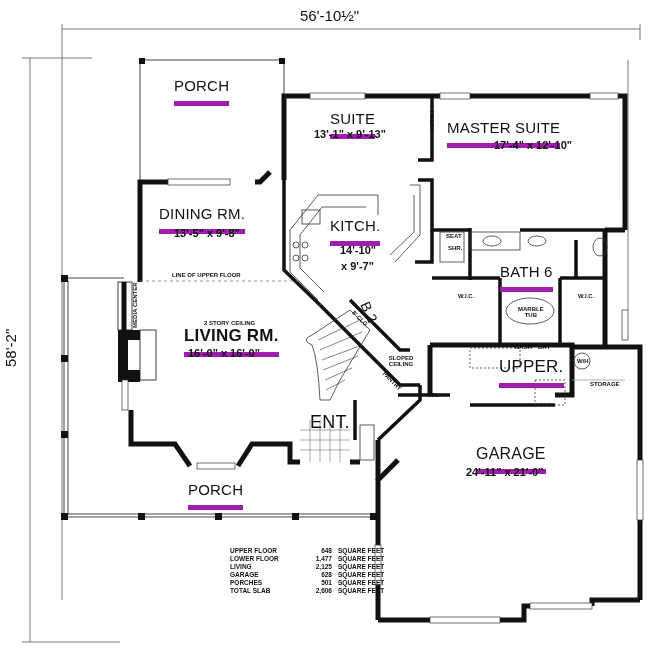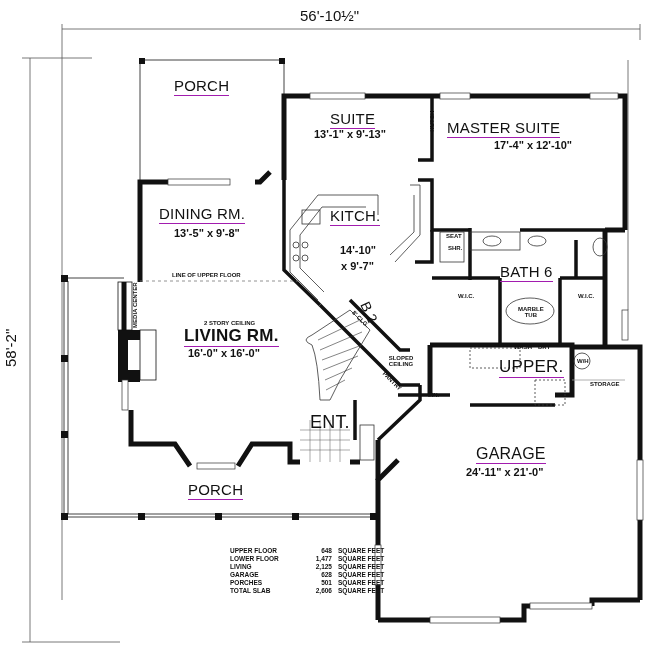--- a/index.html
+++ b/index.html
@@ -1,20 +1,20 @@
 <!DOCTYPE html>
 <html><head>
 <meta charset="utf-8">
 <style>
   html,body{margin:0;padding:0;background:#fff;}
   body{width:662px;height:664px;position:relative;overflow:hidden;font-family:"Liberation Sans",sans-serif;color:#111;}
   svg{position:absolute;left:0;top:0;}
   .lbl{position:absolute;text-align:center;white-space:nowrap;line-height:1.05;}
   .title{font-size:15px;font-weight:normal;letter-spacing:0.2px;}
-  .title span{border-bottom:1px solid #a21caf;padding-bottom:1px;}
+  .title span{border-bottom:5px solid #a21caf;padding-bottom:7px;}
   .dim{font-size:11px;font-weight:bold;}
   .tiny{font-size:6px;font-weight:bold;}
   .vert{transform:rotate(-90deg);transform-origin:center;}
   .sqft{position:absolute;left:230px;top:547px;font-size:6.5px;font-weight:bold;line-height:8.1px;}
   .sqft .row{display:flex;}
   .sqft .k{width:72px;}
   .sqft .v{width:30px;text-align:right;margin-right:6px;}
 </style>
 </head>
 <body>
@@ -184,21 +184,21 @@
 <div class="lbl dim" style="left:314px;top:129px;">13'-1" x 9'-13"</div>
 <div class="lbl tiny vert" style="left:422px;top:118px;">HUTCH</div>
 
 <div class="lbl title" style="left:447px;top:120px;"><span>MASTER SUITE</span></div>
 <div class="lbl dim" style="left:494px;top:140px;">17'-4" x 12'-10"</div>
 
 <div class="lbl title" style="left:159px;top:206px;"><span>DINING RM.</span></div>
 <div class="lbl dim" style="left:174px;top:228px;">13'-5" x 9'-8"</div>
 <div class="lbl tiny" style="left:172px;top:272px;">LINE OF UPPER FLOOR</div>
 
-<div class="lbl title" style="left:330px;top:208px;"><span>KITCH.</span></div>
+<div class="lbl title" style="left:330px;top:218px;"><span>KITCH.</span></div>
 <div class="lbl dim" style="left:340px;top:245px;">14'-10"</div>
 <div class="lbl dim" style="left:341px;top:261px;">x 9'-7"</div>
 
 <div class="lbl title" style="left:500px;top:264px;"><span>BATH 6</span></div>
 <div class="lbl tiny" style="left:446px;top:233px;">SEAT</div>
 <div class="lbl tiny" style="left:448px;top:245px;">SHR.</div>
 <div class="lbl tiny" style="left:458px;top:293px;">W.I.C.</div>
 <div class="lbl tiny" style="left:578px;top:293px;">W.I.C.</div>
 <div class="lbl tiny" style="left:518px;top:306px;">
     <div>MARBLE</div>

